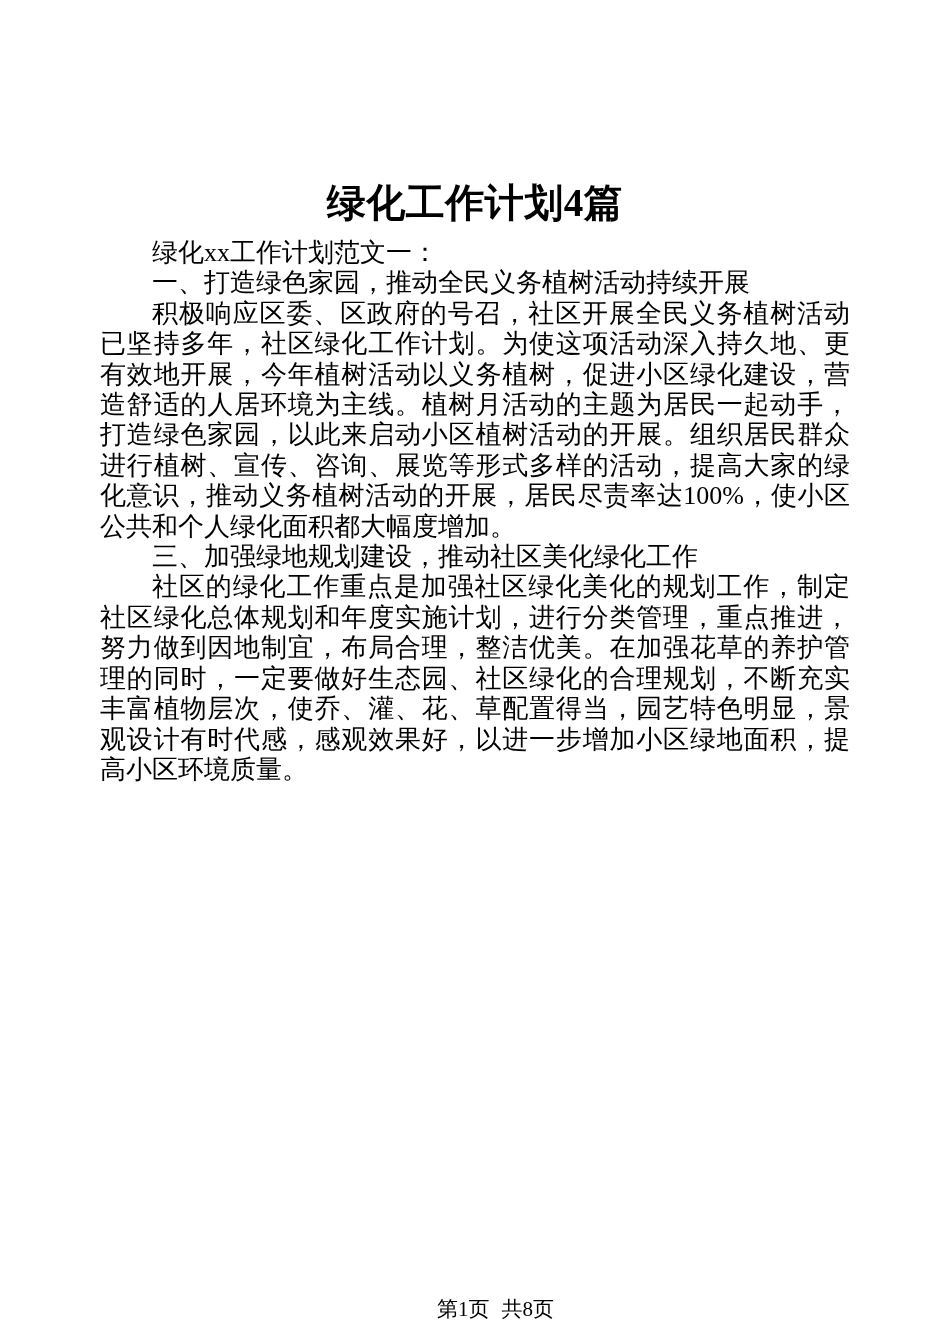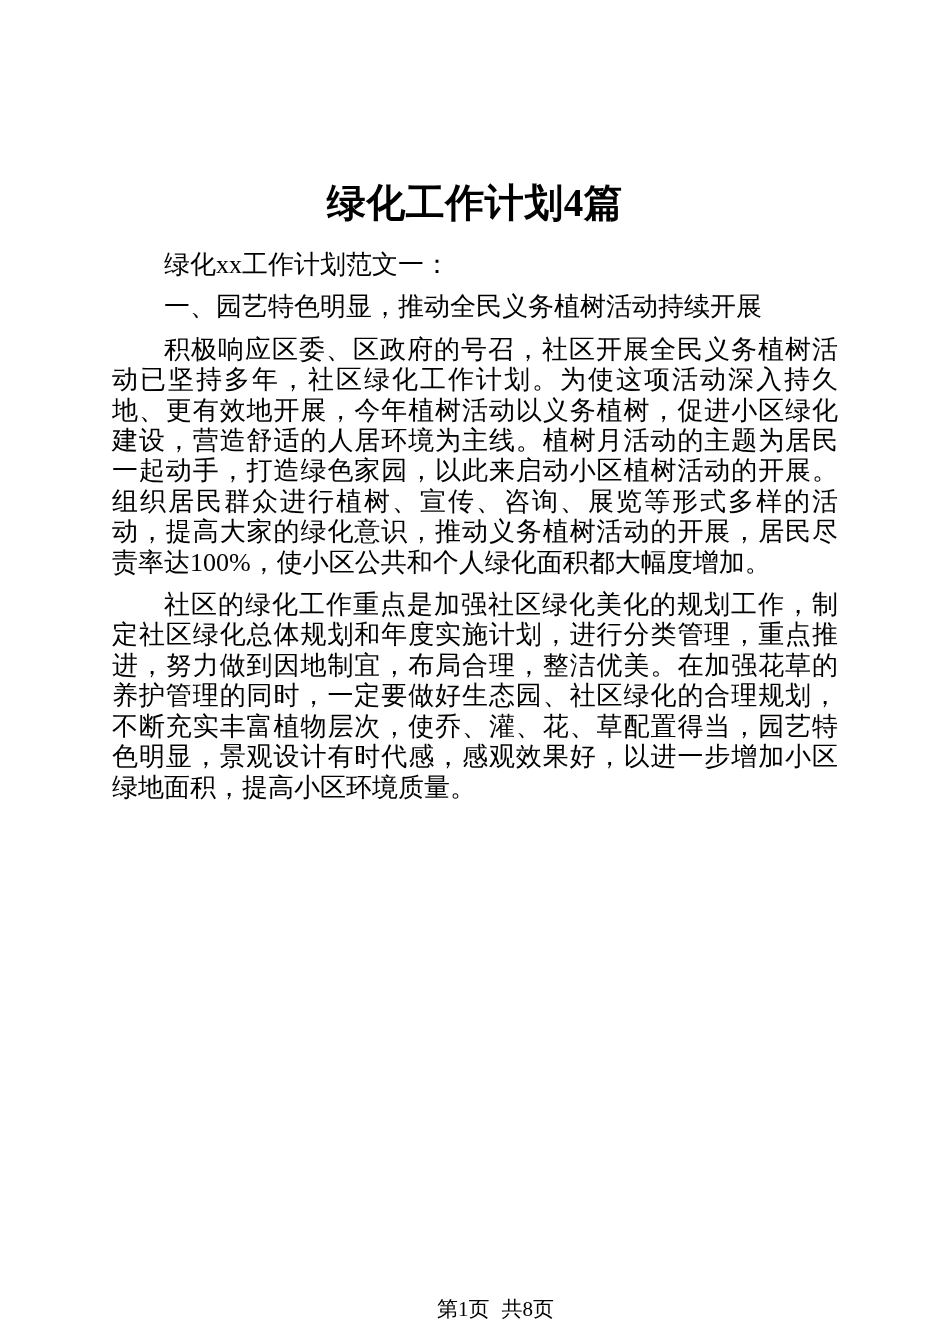--- a/index.html
+++ b/index.html
@@ -39,21 +39,21 @@
     position: absolute;
     left: 100px;
     top: 238px;
     width: 750px;
     font-size: 26px;
     line-height: 30.4px;
     text-align: justify;
     text-justify: inter-character;
   }
   .doc-body p {
-    margin: 12px;
+    margin: 0;
     padding: 0;
     text-indent: 2em;
   }
   .page-footer {
     position: absolute;
     left: 437px;
     top: 1296px;
     font-size: 21px;
     line-height: 26px;
     white-space: nowrap;
@@ -65,22 +65,23 @@
 </style>
 </head>
 <body>
 
 <div class="page">
 
   <h1 class="doc-title">绿化工作计划4篇</h1>
 
   <div class="doc-body">
     <p>绿化xx工作计划范文一：</p>
-    <p>一、园艺特色明显，推动全民义务植树活动持续开展</p>
+    <p>一、打造绿色家园，推动全民义务植树活动持续开展</p>
     <p>积极响应区委、区政府的号召，社区开展全民义务植树活动已坚持多年，社区绿化工作计划。为使这项活动深入持久地、更有效地开展，今年植树活动以义务植树，促进小区绿化建设，营造舒适的人居环境为主线。植树月活动的主题为居民一起动手，打造绿色家园，以此来启动小区植树活动的开展。组织居民群众进行植树、宣传、咨询、展览等形式多样的活动，提高大家的绿化意识，推动义务植树活动的开展，居民尽责率达100%，使小区公共和个人绿化面积都大幅度增加。</p>
+    <p>三、加强绿地规划建设，推动社区美化绿化工作</p>
     <p>社区的绿化工作重点是加强社区绿化美化的规划工作，制定社区绿化总体规划和年度实施计划，进行分类管理，重点推进，努力做到因地制宜，布局合理，整洁优美。在加强花草的养护管理的同时，一定要做好生态园、社区绿化的合理规划，不断充实丰富植物层次，使乔、灌、花、草配置得当，园艺特色明显，景观设计有时代感，感观效果好，以进一步增加小区绿地面积，提高小区环境质量。</p>
   </div>
 
   <div class="page-footer">
     <span>第1页</span><span class="gap"></span><span>共8页</span>
   </div>
 
 </div>
 
 </body></html>

